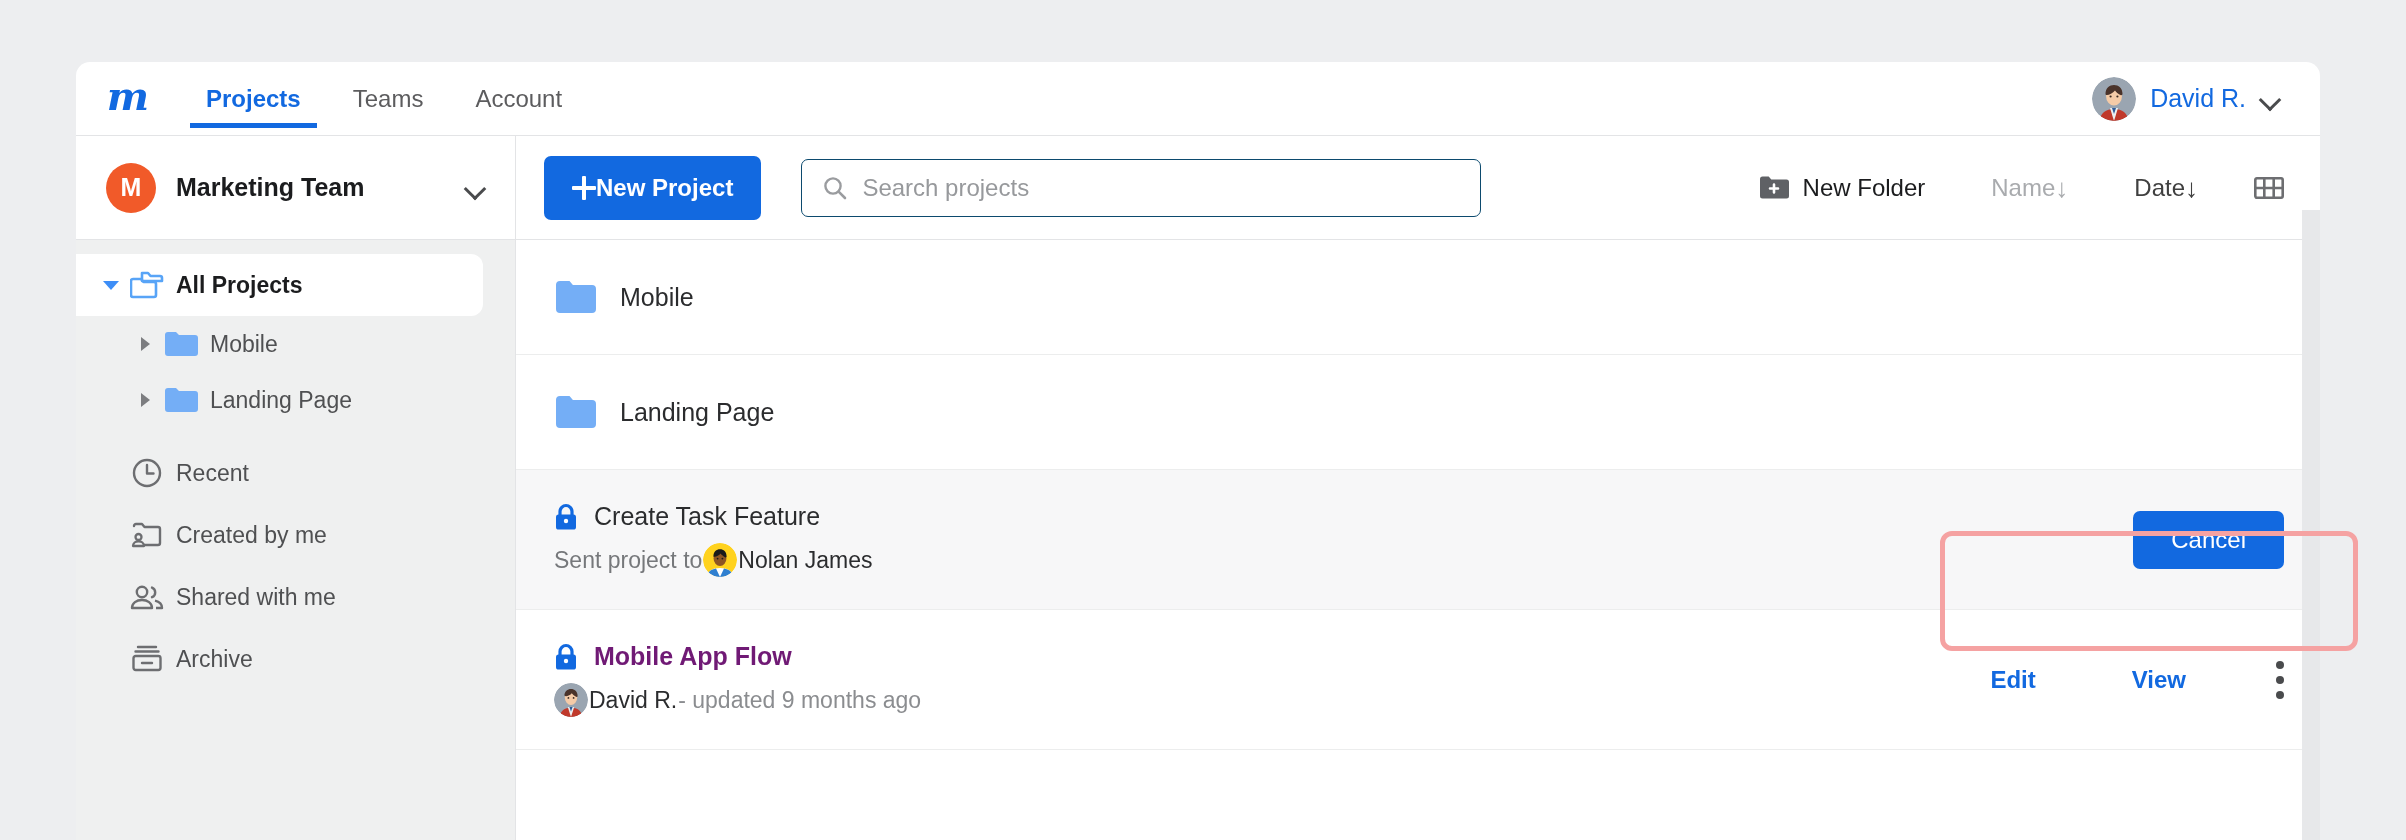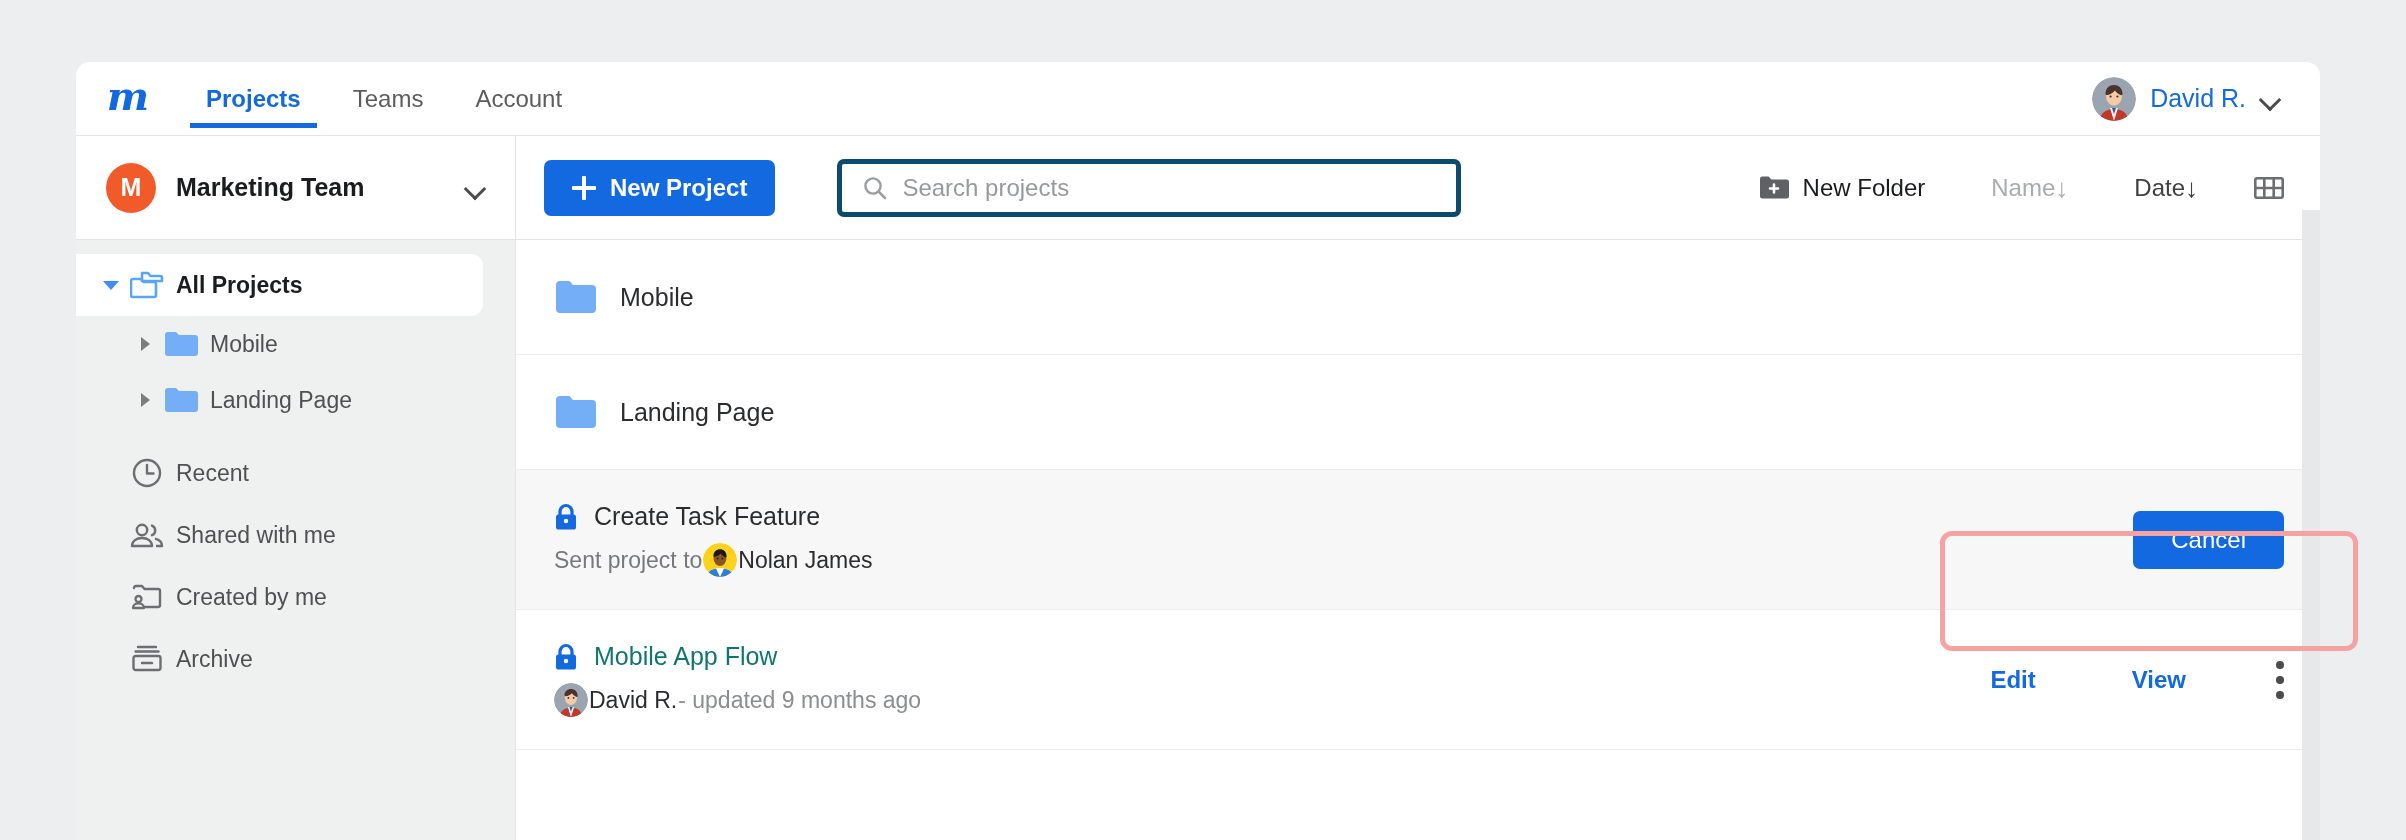--- a/index.html
+++ b/index.html
@@ -139,40 +139,40 @@
   
   #content { flex: 1; position: relative; background: #fff; min-width: 0; }
 
   #toolbar {
     height: 104px;
     border-bottom: 1px solid #e3e4e6;
     display: flex; align-items: center;
     padding: 0 36px 0 28px;
   }
   #new-project-btn {
-    height: 56px; background: #1269e0; color: #fff;
+    height: 64px; background: #1269e0; color: #fff;
     border-radius: 7px; border: none;
-    display: flex; align-items: center; gap: 14px;
+    display: flex; align-items: center; gap: 0;
     padding: 0 28px; cursor: pointer;
     font-size: 24px; font-weight: 700;
     font-family: "Liberation Sans", sans-serif;
   }
   .plus-ico {
     position: relative; width: 24px; height: 24px; flex: none;
   }
   .plus-ico::before, .plus-ico::after {
     content: ""; position: absolute; background: #fff; border-radius: 1px;
   }
   .plus-ico::before { left: 0; top: 10px; width: 24px; height: 4px; }
   .plus-ico::after  { top: 0; left: 10px; width: 4px; height: 24px; }
 
   #search-wrap {
-    margin-left: 62px;
-    width: 624px; height: 58px;
-    border: 5px solid #0c4a6e; border-radius: 7px;
+    margin-left: 40px;
+    width: 680px; height: 58px;
+    border: 1px solid #0c4a6e; border-radius: 7px;
     display: flex; align-items: center;
     padding: 0 20px;
   }
   #search-input {
     border: none; outline: none; background: transparent;
     flex: 1; margin-left: 14px;
     font-size: 24px; color: #2b2c2e;
     font-family: "Liberation Sans", sans-serif;
   }
   #search-input::placeholder { color: #97999c; }
@@ -201,21 +201,21 @@
     border-bottom: 1px solid #eceded;
     position: relative;
   }
   .row-folder { height: 115px; }
   .row-project { height: 140px; }
   .row-highlight { background: #f7f7f8; }
 
   .row-main { display: flex; flex-direction: column; justify-content: center; gap: 12px; min-width: 0; }
   .row-title-line { display: flex; align-items: center; gap: 16px; }
   .row-title { font-size: 25px; color: #2b2c2e; }
-  .row-title.link { color: #0f766e; font-weight: 400; cursor: pointer; }
+  .row-title.link { color: #701a75; font-weight: 700; cursor: pointer; }
   .row-folder-name { font-size: 25px; color: #2b2c2e; margin-left: 22px; }
   .row-sub {
     display: flex; align-items: center; gap: 1px;
     font-size: 23px; color: #76787b;
   }
   .sub-strong { color: #2b2c2e; }
   .sub-muted { color: #8b8d90; }
 
   .row-actions { margin-left: auto; display: flex; align-items: center; }
   .act-link {
@@ -350,40 +350,40 @@
               <circle cx="16" cy="16" r="13" fill="none" stroke="#6d6e71" stroke-width="2.4"></circle>
               <path d="M16 8v8.5h6.5" fill="none" stroke="#6d6e71" stroke-width="2.4" stroke-linecap="round" stroke-linejoin="round"></path>
             </svg>
           </span>
           <span class="nav-label">Recent</span>
         </div>
 
         <div class="nav-item">
           <span class="caret"></span>
           <span class="nav-ico">
+            <svg width="34" height="30" viewBox="0 0 34 30">
+              <path d="M4 6a2 2 0 012-2h6l2.5 3H28a2 2 0 012 2v14a2 2 0 01-2 2H14" fill="none" stroke="#6d6e71" stroke-width="2.4" stroke-linejoin="round" stroke-linecap="round"></path>
+              <circle cx="8.5" cy="17" r="3" fill="none" stroke="#6d6e71" stroke-width="2.3"></circle>
+              <path d="M3 26c0-3 2.5-4.6 5.5-4.6S14 23 14 26z" fill="none" stroke="#6d6e71" stroke-width="2.3" stroke-linejoin="round"></path>
+            </svg>
+          </span>
+          <span class="nav-label">Created by me</span>
+        </div>
+
+        <div class="nav-item">
+          <span class="caret"></span>
+          <span class="nav-ico">
             <svg width="36" height="30" viewBox="0 0 36 30">
               <circle cx="13" cy="10" r="5.2" fill="none" stroke="#6d6e71" stroke-width="2.4"></circle>
               <path d="M3 26c0-5 4.5-8 10-8s10 3 10 8z" fill="none" stroke="#6d6e71" stroke-width="2.4" stroke-linejoin="round"></path>
               <path d="M23 5.6a5.2 5.2 0 010 9.6" fill="none" stroke="#6d6e71" stroke-width="2.4" stroke-linecap="round"></path>
               <path d="M26 18.6c4.2.9 7 3.6 7 7.4h-6" fill="none" stroke="#6d6e71" stroke-width="2.4" stroke-linejoin="round"></path>
             </svg>
           </span>
           <span class="nav-label">Shared with me</span>
-        </div>
-
-        <div class="nav-item">
-          <span class="caret"></span>
-          <span class="nav-ico">
-            <svg width="34" height="30" viewBox="0 0 34 30">
-              <path d="M4 6a2 2 0 012-2h6l2.5 3H28a2 2 0 012 2v14a2 2 0 01-2 2H14" fill="none" stroke="#6d6e71" stroke-width="2.4" stroke-linejoin="round" stroke-linecap="round"></path>
-              <circle cx="8.5" cy="17" r="3" fill="none" stroke="#6d6e71" stroke-width="2.3"></circle>
-              <path d="M3 26c0-3 2.5-4.6 5.5-4.6S14 23 14 26z" fill="none" stroke="#6d6e71" stroke-width="2.3" stroke-linejoin="round"></path>
-            </svg>
-          </span>
-          <span class="nav-label">Created by me</span>
         </div>
 
         <div class="nav-item">
           <span class="caret"></span>
           <span class="nav-ico">
             <svg width="34" height="30" viewBox="0 0 34 30">
               <path d="M8 3h18M5.5 7.5h23" fill="none" stroke="#6d6e71" stroke-width="2.4" stroke-linecap="round"></path>
               <rect x="3.5" y="12" width="27" height="14" rx="2.2" fill="none" stroke="#6d6e71" stroke-width="2.4"></rect>
               <path d="M12 19h10" fill="none" stroke="#6d6e71" stroke-width="2.4" stroke-linecap="round"></path>
             </svg>

